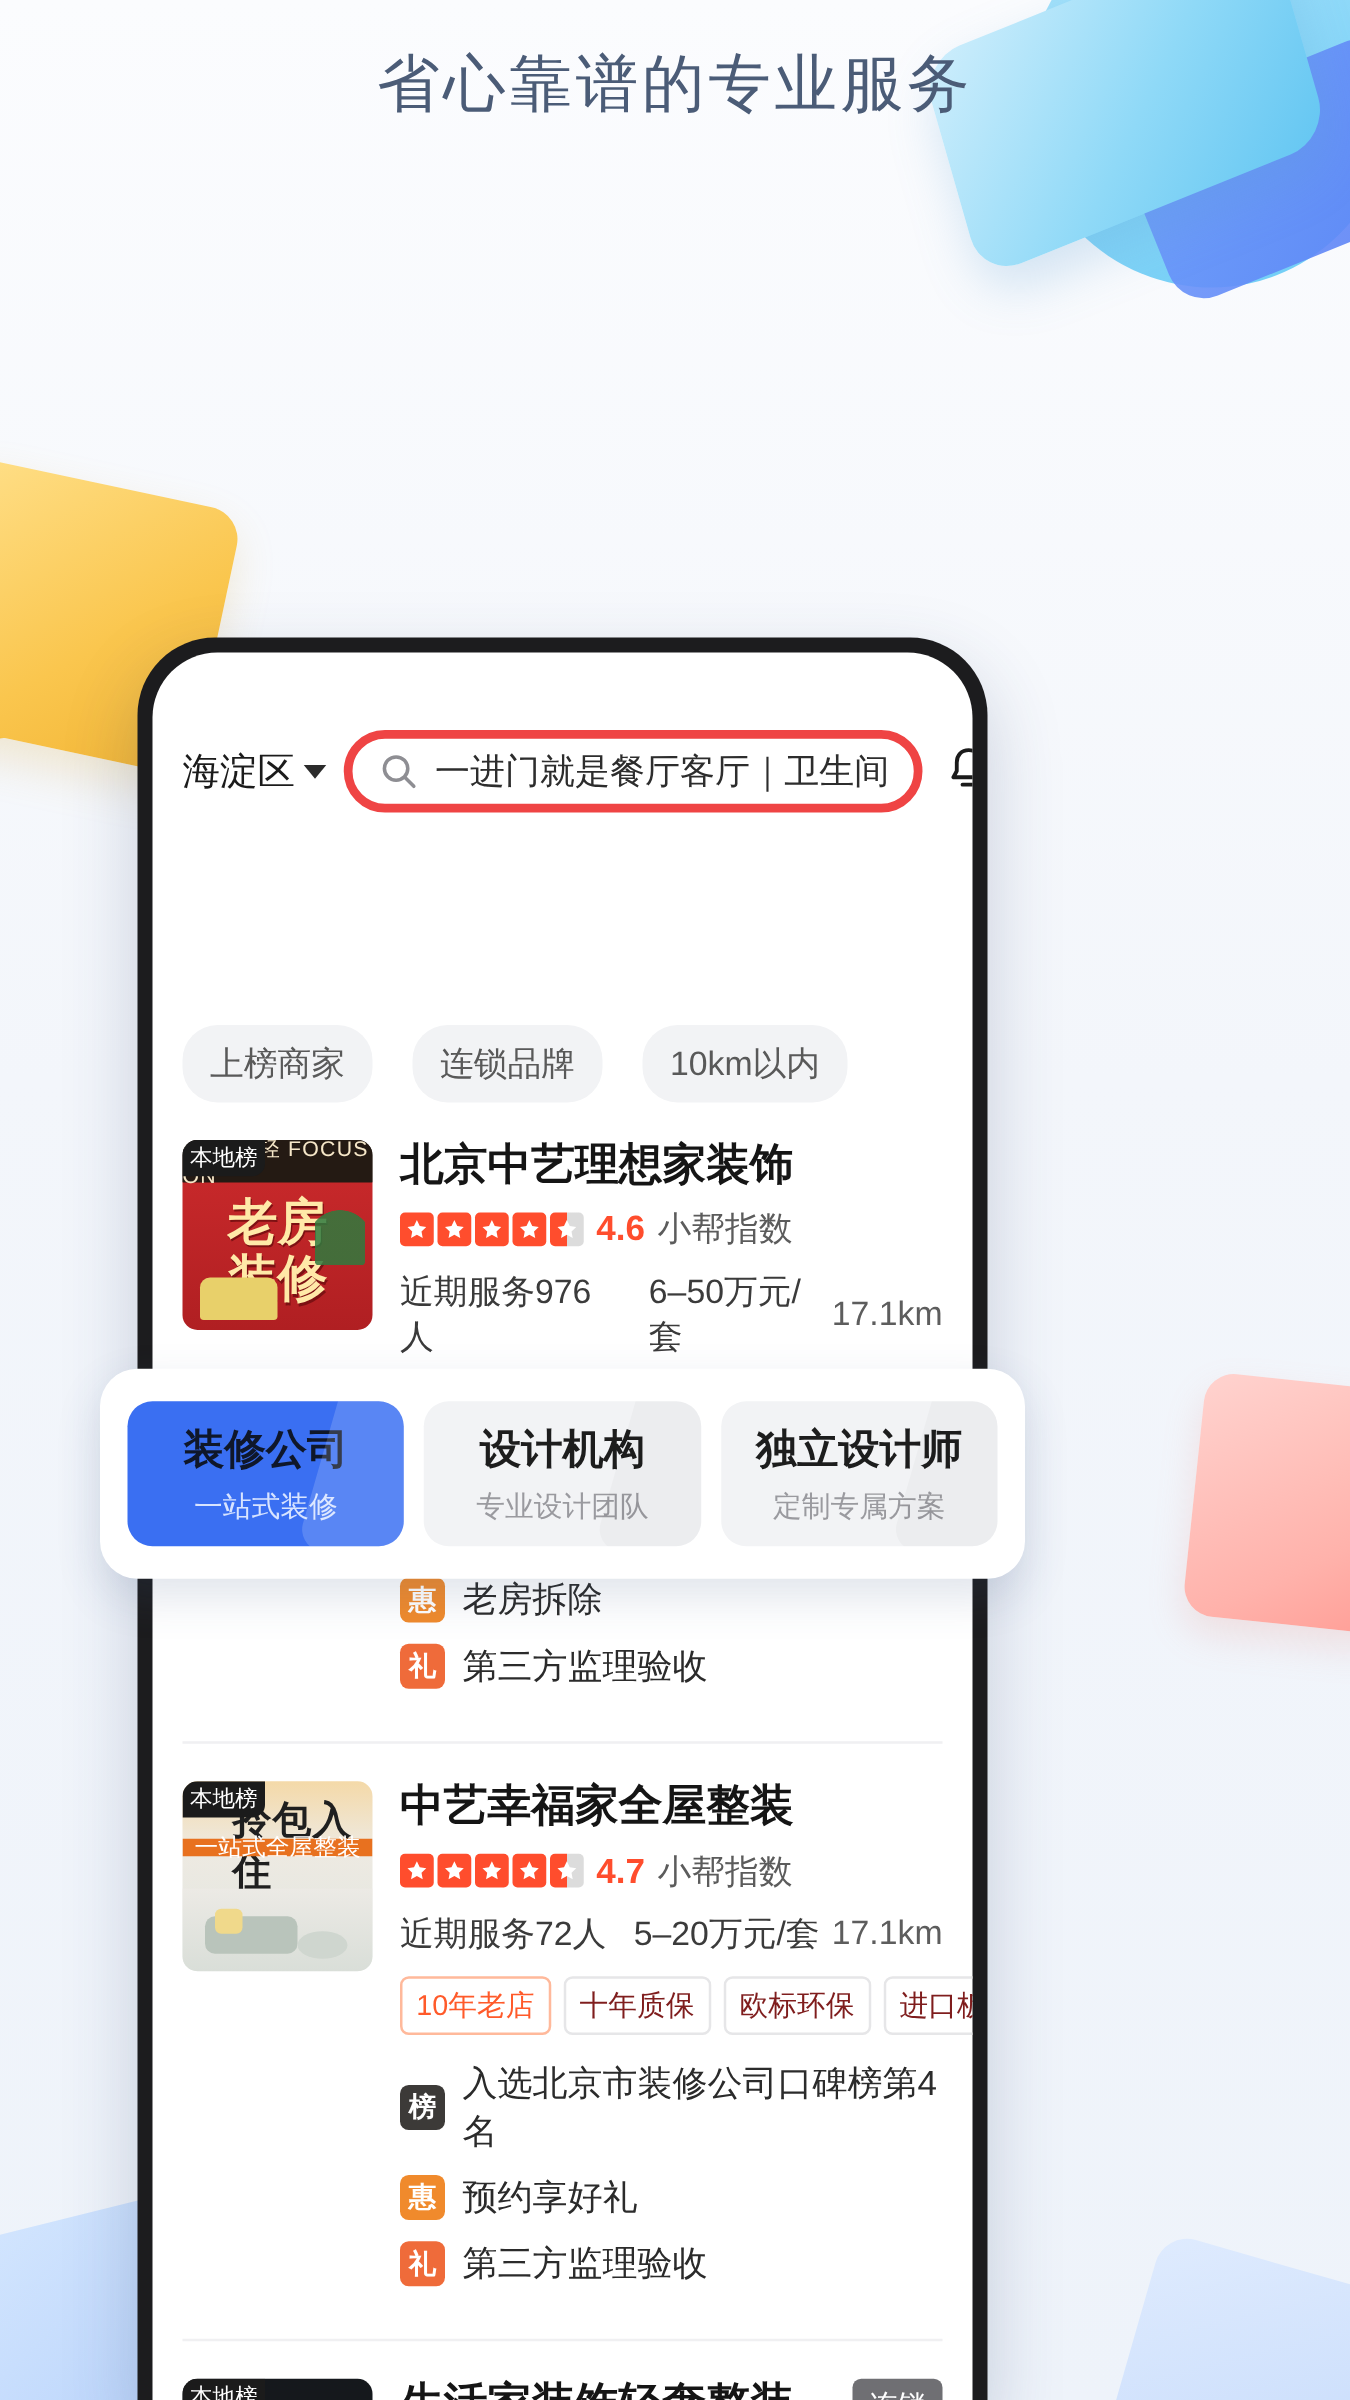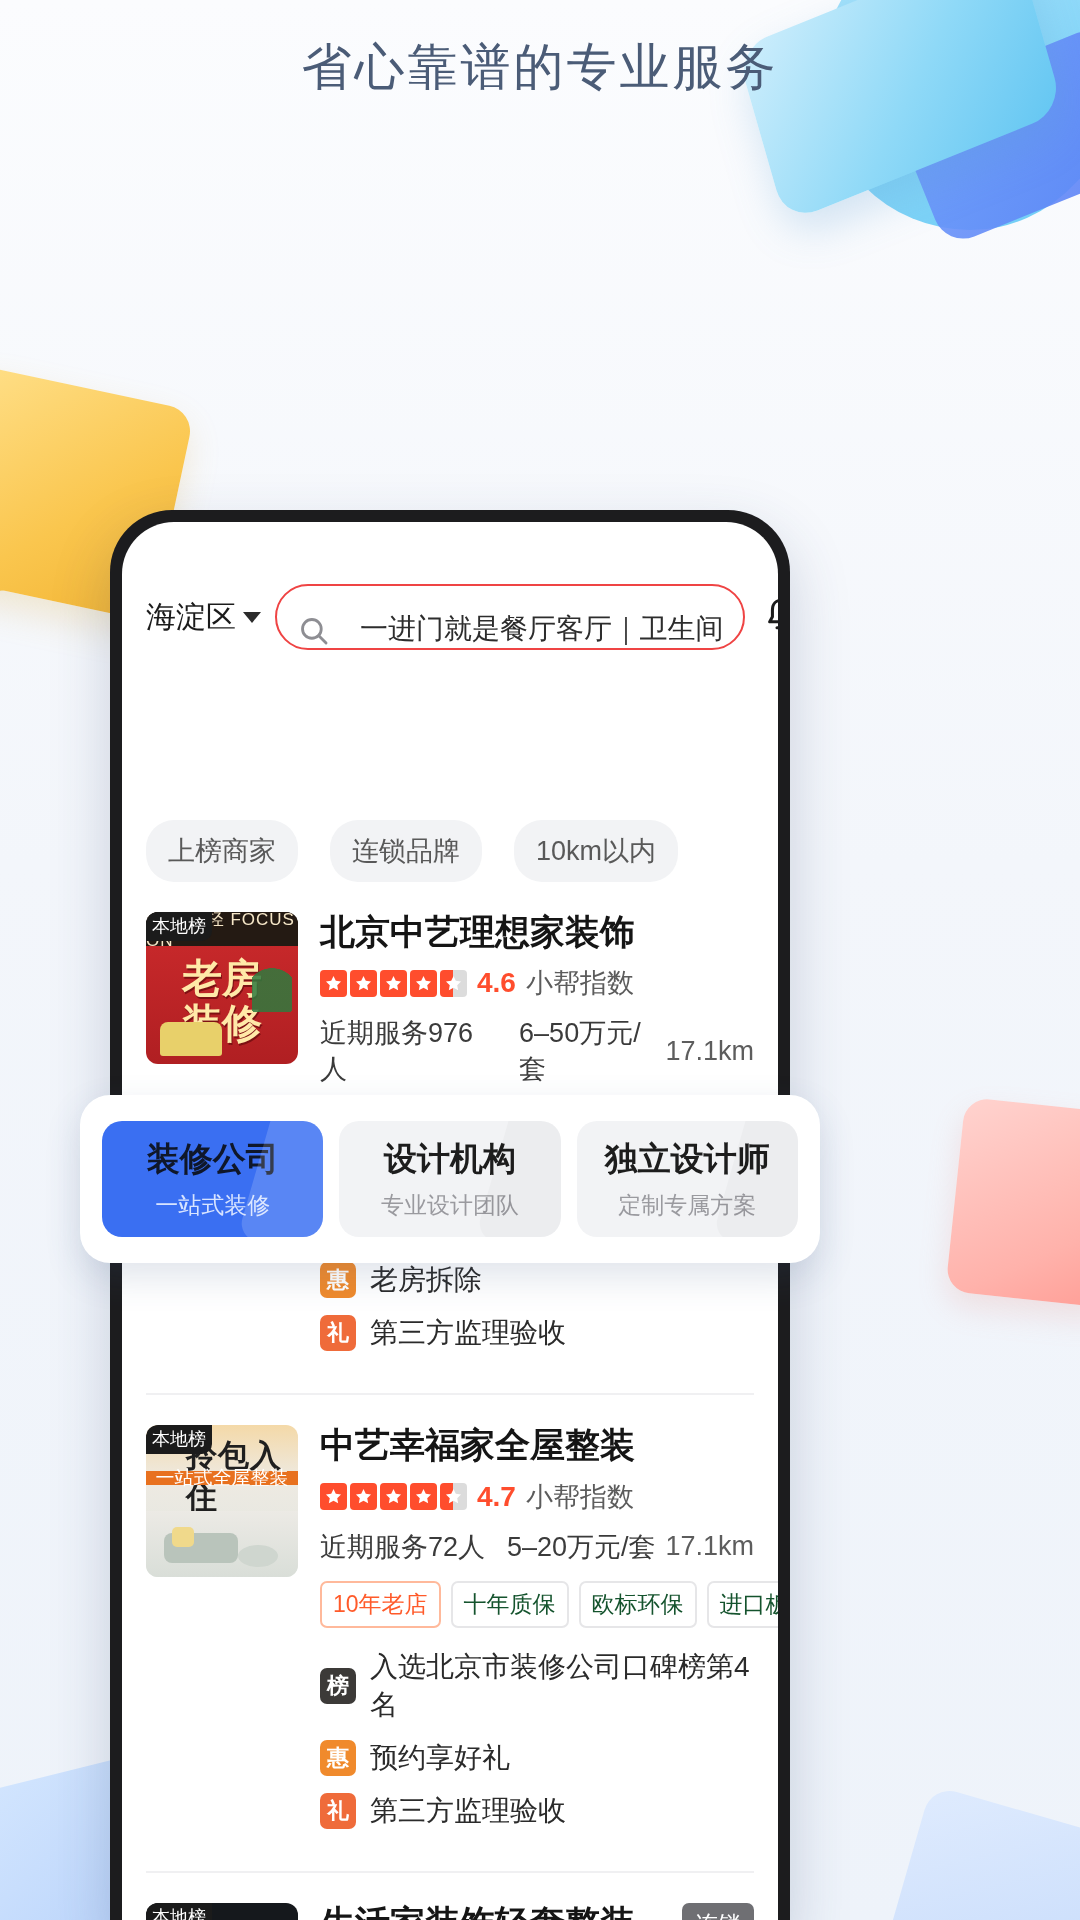--- a/index.html
+++ b/index.html
@@ -91,22 +91,22 @@
   }
 
   
   .searchrow {
     display:flex; align-items:center; gap:14px;
     padding:62px 24px 18px 24px;
   }
   .loc { display:flex; align-items:center; gap:7px; font-size:30px; color:#1b1b1b; white-space:nowrap; }
   .caret { width:0;height:0;border-left:9px solid transparent;border-right:9px solid transparent;border-top:11px solid #2b2b2b; }
   .searchbox {
-    flex:1; height:66px; border:2px solid #ef4444; border-radius:33px;
-    display:flex; align-items:flex-end; gap:29px; padding:0 20px;
+    flex:1; height:66px; border:7px solid #ef4444; border-radius:33px;
+    display:flex; align-items:center; gap:12px; padding:0 20px;
     background:#fff;
   }
   .searchbox .ph { font-size:28px; color:#2d2d2d; white-space:nowrap; overflow:hidden; }
   .ico { width:34px;height:34px; flex:none; }
   .icobtn { width:46px;height:46px; flex:none; }
 
   
   #tabscard {
     position:absolute; left:80px; top:1095px; width:740px;
     background:#fff; border-radius:30px;
@@ -146,21 +146,21 @@
   .stars { display:flex; gap:3px; }
   .star { width:27px;height:27px; background:#ff4d2d; border-radius:4px; display:flex; align-items:center; justify-content:center; }
   .star.half { background:linear-gradient(90deg,#ff4d2d 50%,#dcdcdc 50%); }
   .star svg { width:19px;height:19px; }
   .score { font-size:28px; color:#ff4d2d; font-weight:bold; }
   .scorelbl { font-size:27px; color:#5c5c5c; }
   .mmeta { display:flex; align-items:center; margin-top:14px; font-size:27px; color:#3b3b3b; }
   .mmeta .gap { width:22px; }
   .mdist { margin-left:auto; color:#5d5d5d; }
   .mtags { display:flex; gap:10px; margin-top:16px; flex-wrap:nowrap; }
-  .mtag { border:2px solid #e6e6e8; border-radius:7px; padding:6px 11px; font-size:23px; color:#14532d; white-space:nowrap; }
+  .mtag { border:2px solid #e6e6e8; border-radius:7px; padding:6px 11px; font-size:23px; color:#7f1d1d; white-space:nowrap; }
   .mtag.hl { border-color:#ffb99b; color:#ff5a2a; }
   .mrows { margin-top:20px; }
   .mrow { display:flex; align-items:center; gap:14px; margin-bottom:15px; }
   .badge {
     width:36px;height:36px; border-radius:7px; flex:none;
     display:flex; align-items:center; justify-content:center;
     font-size:22px; font-weight:bold; color:#fff;
   }
   .badge.bang { background:#3c3a38; }
   .badge.hui  { background:#f08a2c; }

